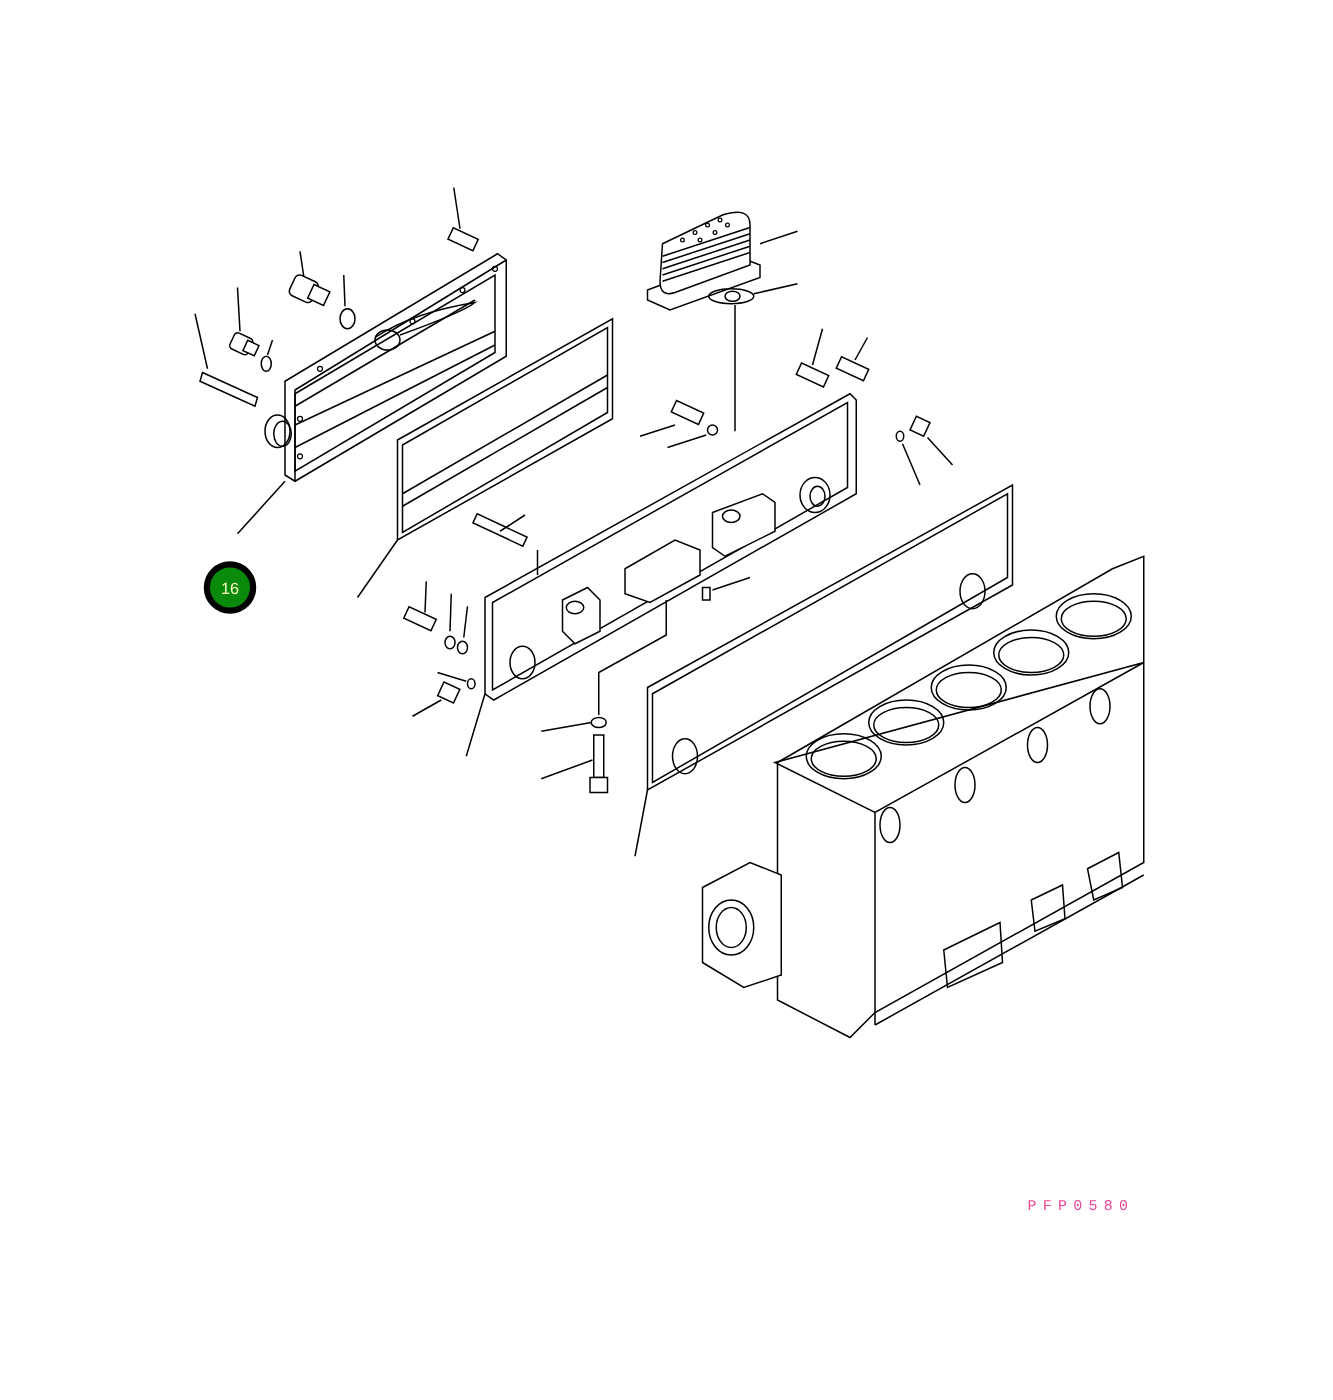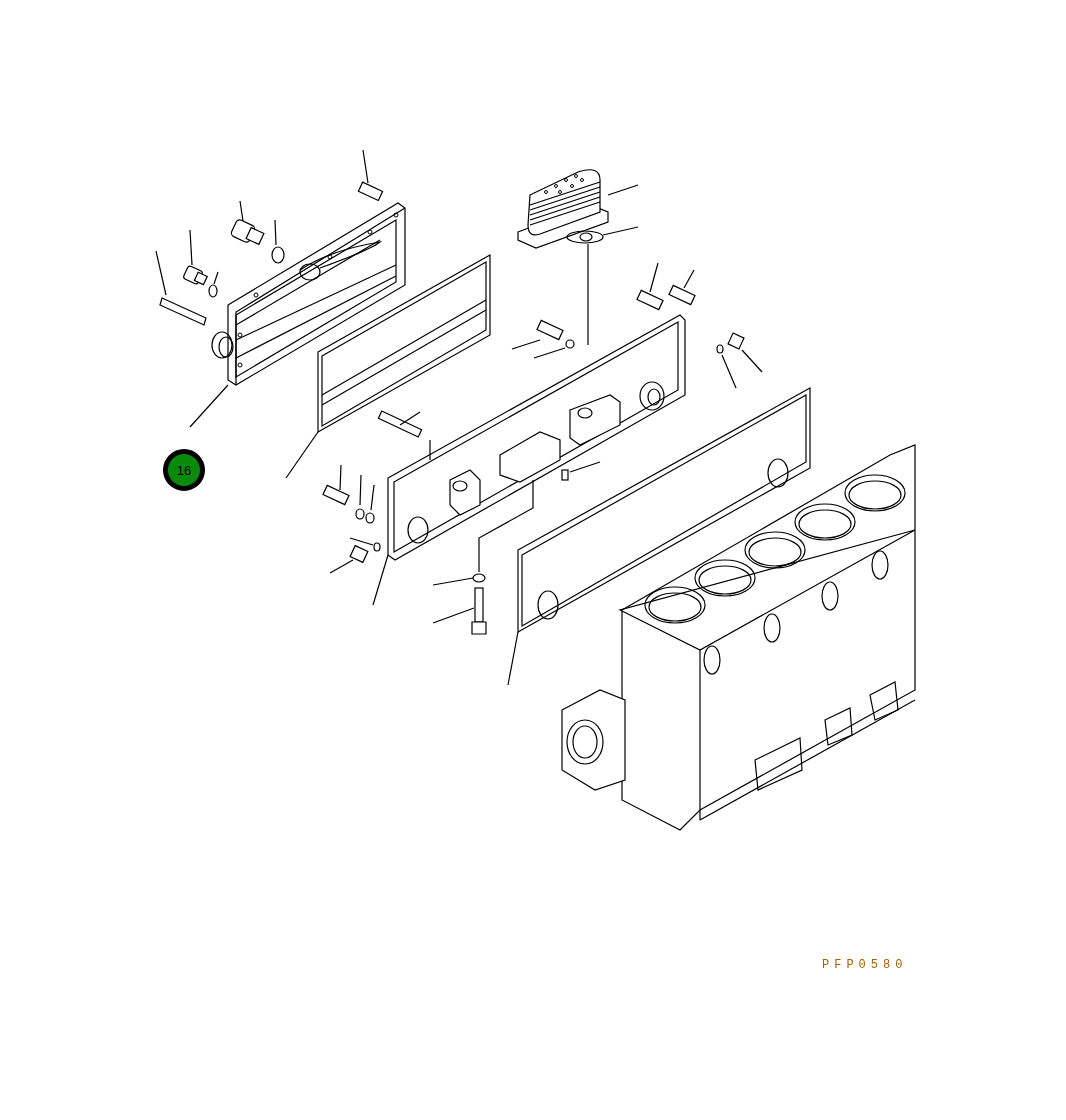--- a/index.html
+++ b/index.html
@@ -3,23 +3,23 @@
 <meta charset="utf-8">
 <style>
   html, body { margin:0; padding:0; background:#ffffff; }
   body { width:1066px; height:1120px; position:relative; overflow:hidden; font-family:"Liberation Sans", sans-serif; }
   #diagram { position:absolute; left:0; top:0; width:1066px; height:1120px; }
   svg .ln { stroke:#000; stroke-width:1.2; fill:none; }
   svg .lf { stroke:#000; stroke-width:1.2; fill:#fff; }
   svg .ld { stroke:#000; stroke-width:1; fill:none; }
   .callout { position:absolute; left:163px; top:449px; width:42px; height:42px; box-sizing:border-box; border-radius:50%;
              border:5px solid #000; display:flex; align-items:center; justify-content:center; cursor:pointer; }
-  .callout-label { color:#000000; font-size:13px; font-family:"Liberation Sans", sans-serif; }
+  .callout-label { color:#fef9c3; font-size:13px; font-family:"Liberation Sans", sans-serif; }
   .drawing-code { position:absolute; left:822px; top:958px; font-family:"Liberation Mono", monospace; font-size:12px;
-                  letter-spacing:5px; color:#a16207; }
+                  letter-spacing:5px; color:#ec4899; }
 </style>
 </head>
 <body>
 
 <div id="diagram">
 <svg width="1066" height="1120" viewBox="0 0 1066 1120">
 
   <g>
     <polygon class="lf" points="228,305 398,203 405,208 405,285 236,385 228,380"></polygon>
     <polyline class="ln" points="236,385 236,312 405,208"></polyline>

